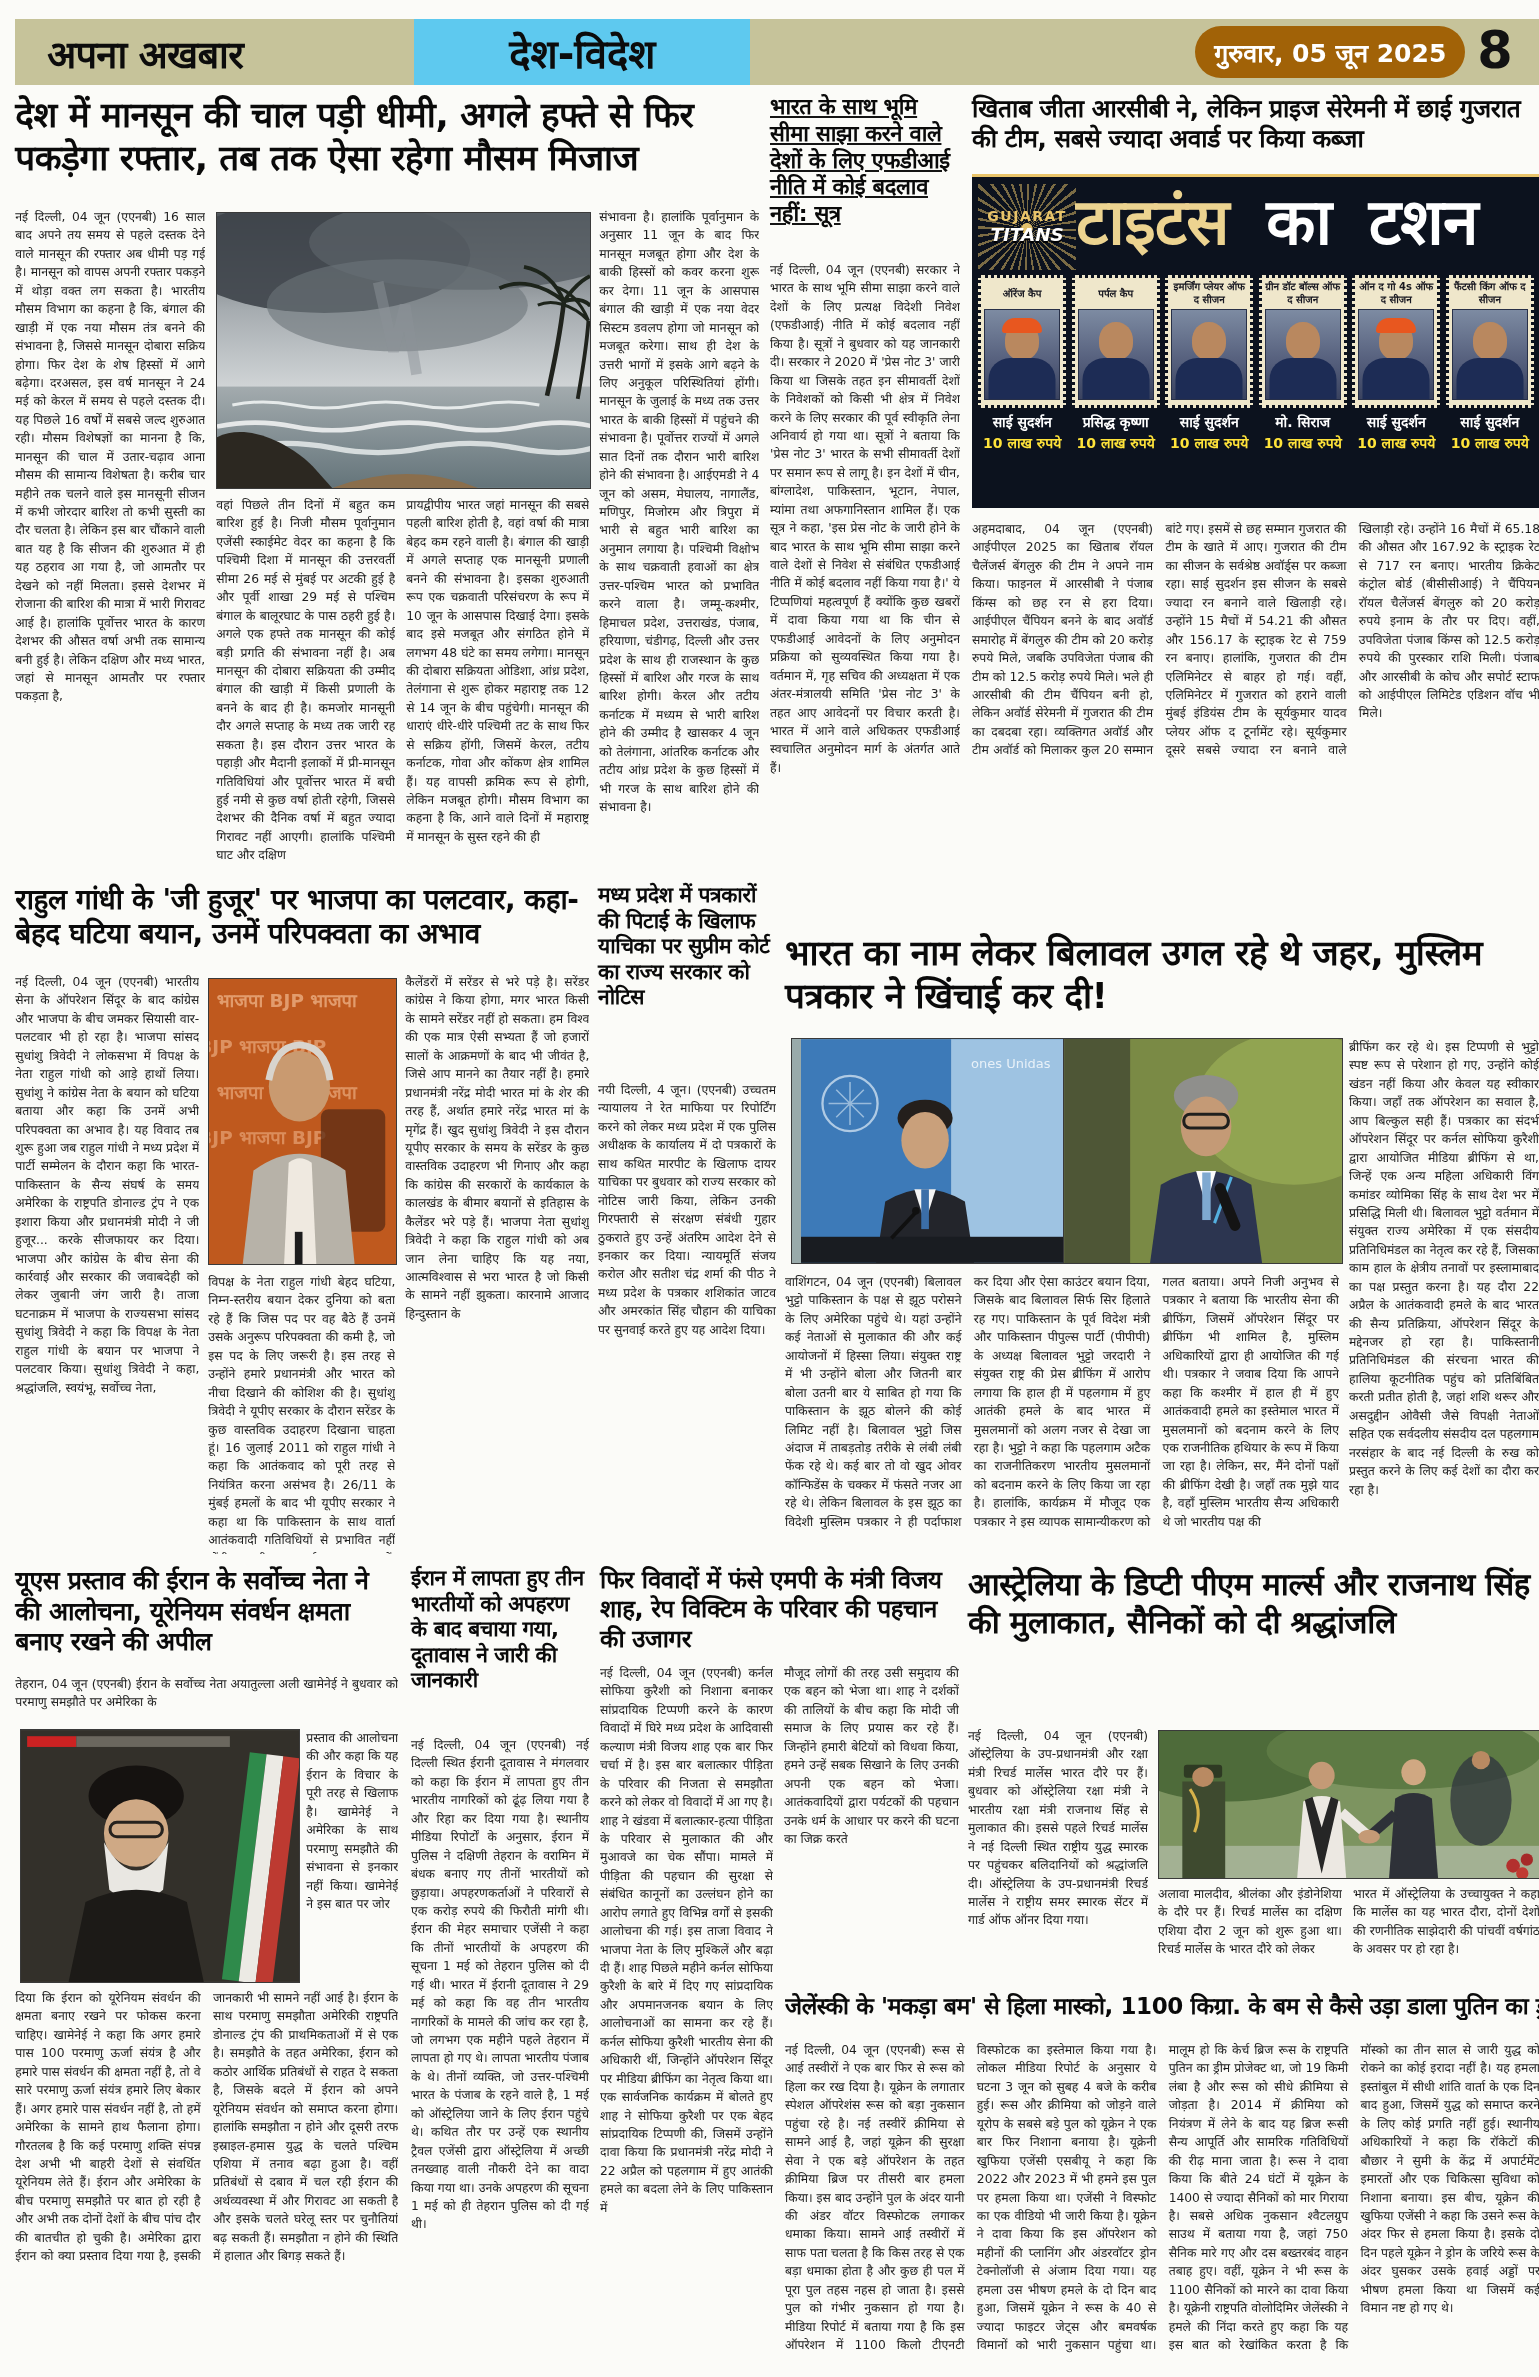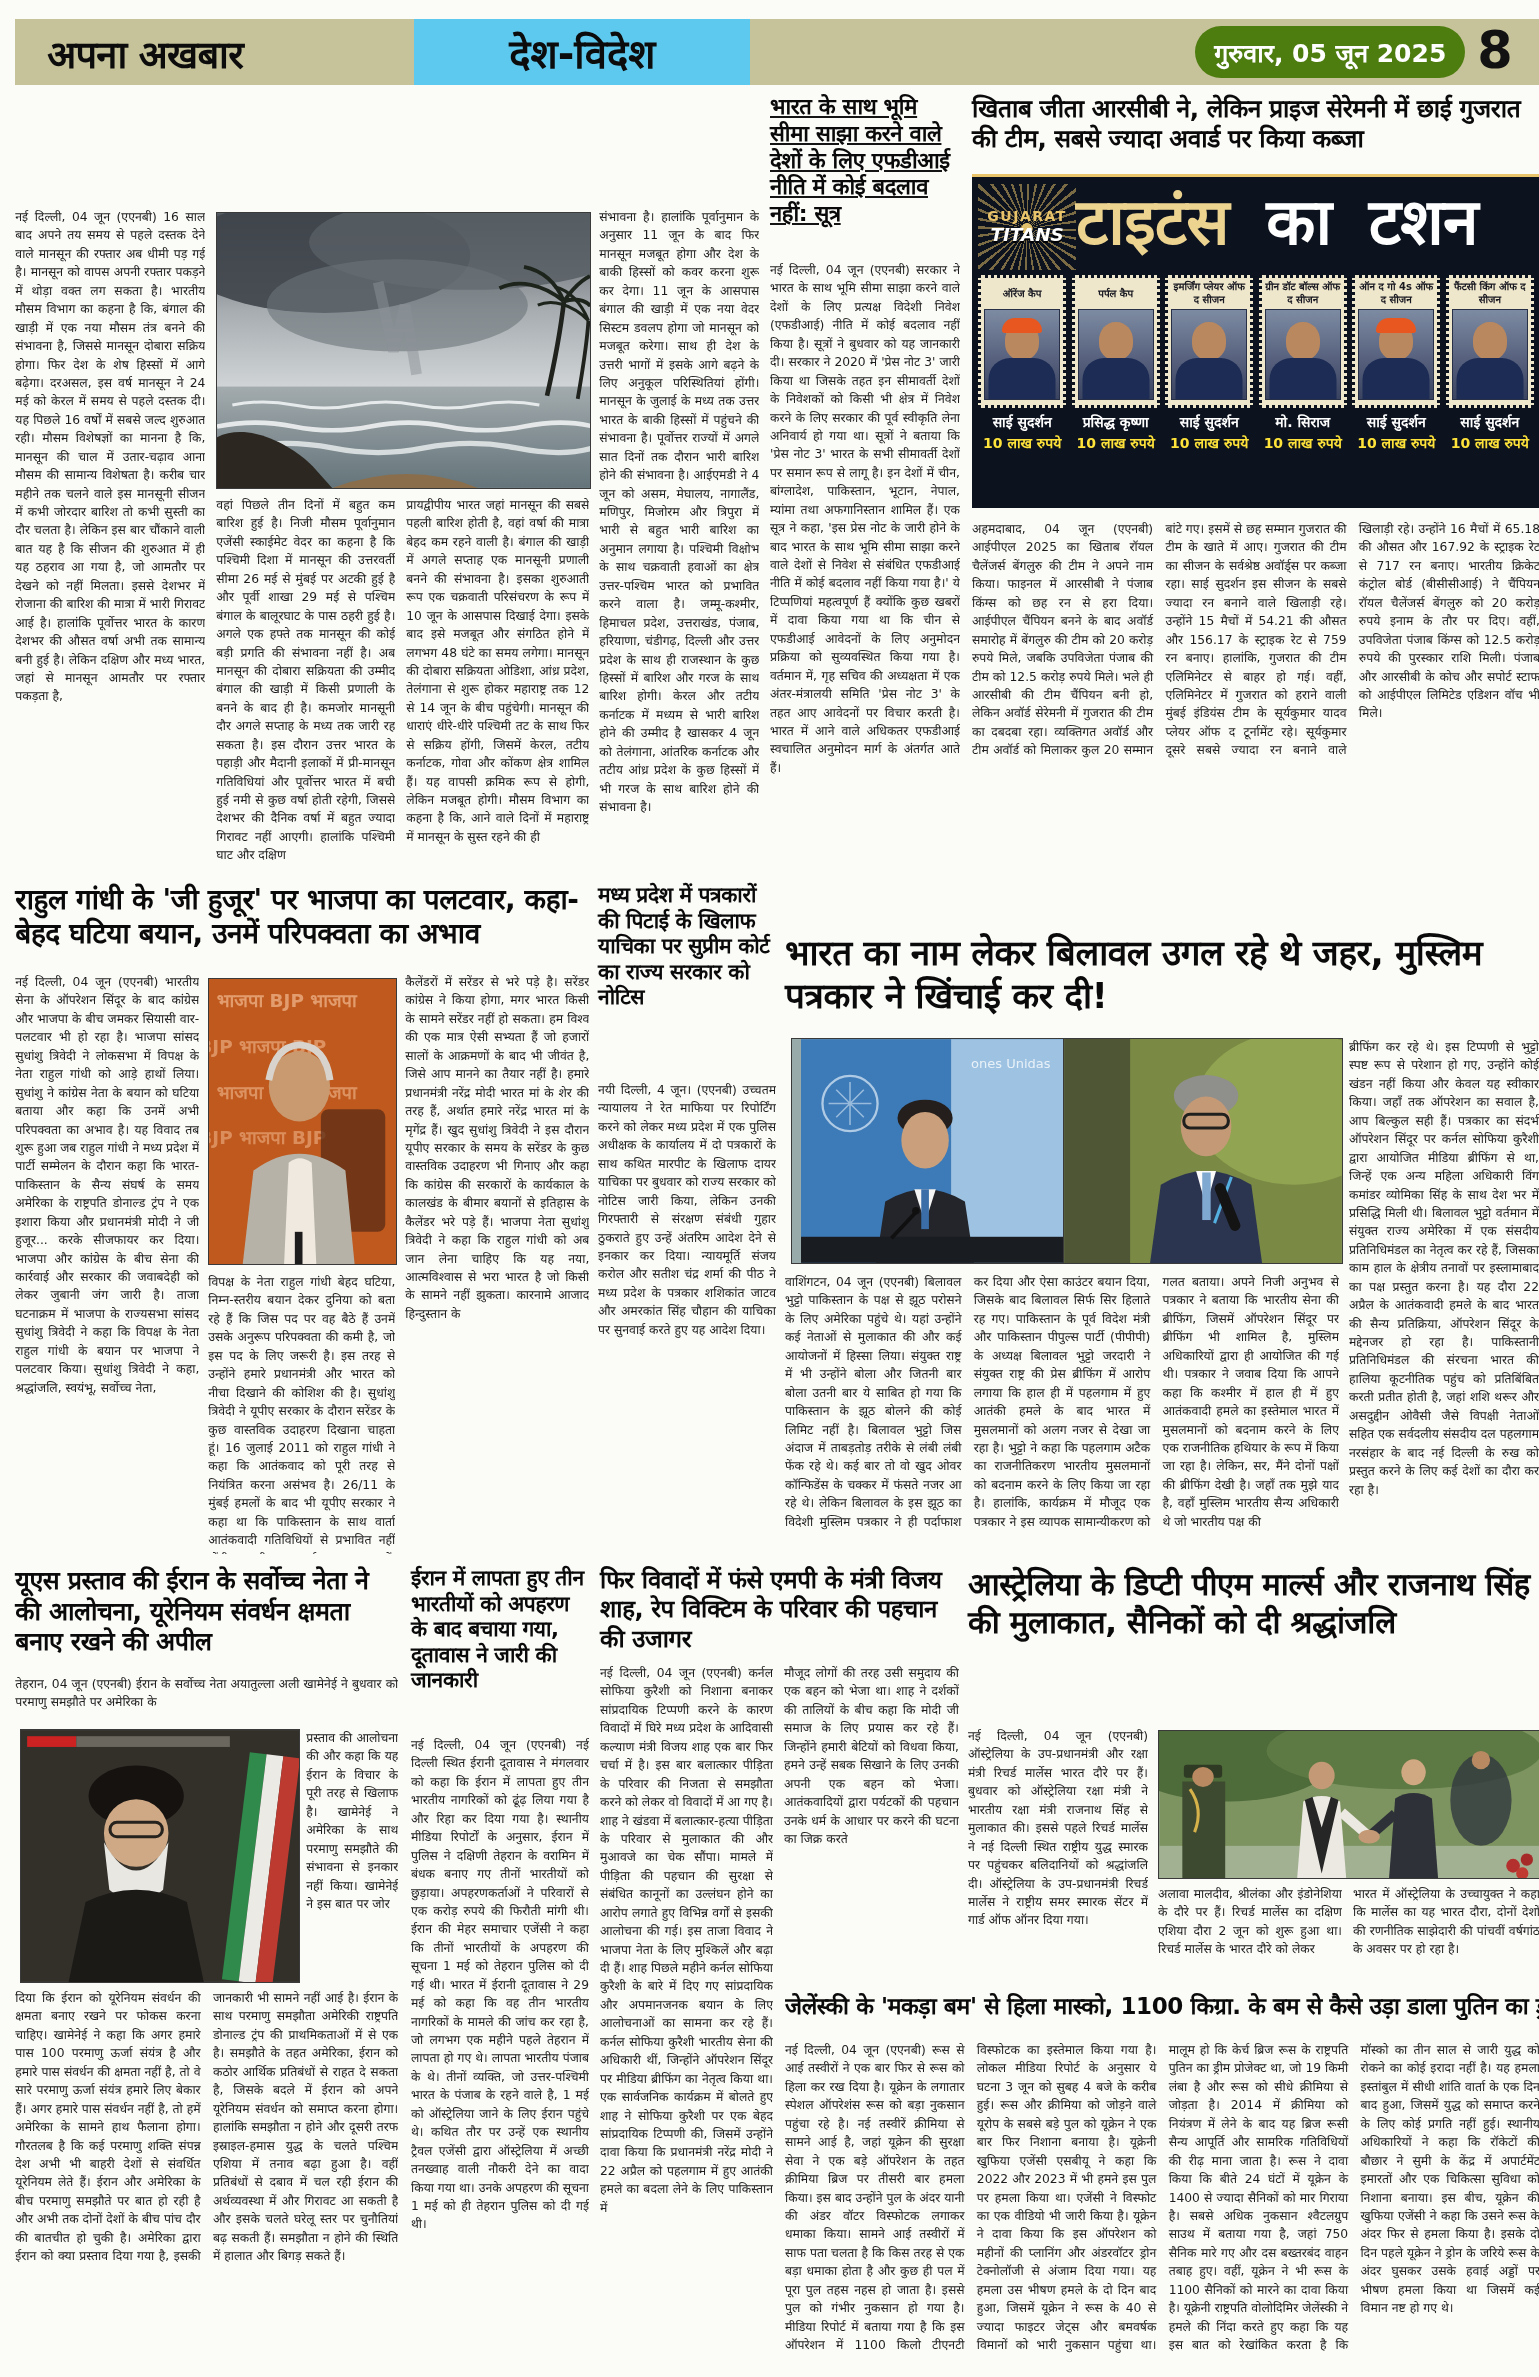--- a/index.html
+++ b/index.html
@@ -4,21 +4,21 @@
 <style>
   html,body{margin:0;padding:0;background:#777;}
   .page{position:relative;width:1540px;height:2377px;background:#fbfbf8;
         font-family:"DejaVu Sans",sans-serif;color:#141414;overflow:hidden;margin:0 auto;}
   .abs{position:absolute;}
   
   .band{position:absolute;left:15.3px;top:19px;width:1526px;height:66px;background:#c6c39a;}
   .masthead{position:absolute;left:32px;top:7.7px;font-size:38px;font-weight:900;color:#0c0c0c;letter-spacing:-0.8px;}
   .section-tab{position:absolute;left:399px;top:0;width:336px;height:66px;background:#5ec9ef;
                display:flex;align-items:center;justify-content:center;font-size:40px;font-weight:900;color:#0c0c0c;}
-  .date-pill{position:absolute;left:1180px;top:7px;width:270px;height:52px;background:#4d7c0f;border-radius:28px;
+  .date-pill{position:absolute;left:1180px;top:7px;width:270px;height:52px;background:#a16207;border-radius:28px;
              display:flex;align-items:center;justify-content:center;color:#fff;font-size:25px;font-weight:900;}
   .page-no{position:absolute;left:1462px;top:1.5px;font-size:51px;font-weight:900;color:#121212;}
   
   .headline{font-weight:900;color:#0a0a0a;line-height:1.22;letter-spacing:-0.4px;margin:0;}
   .body-text{font-size:12.3px;line-height:1.5;text-align:justify;color:#1d1d1d;overflow:hidden;}
   .col{position:absolute;overflow:hidden;}
   .photo{position:absolute;border:0.8px solid #3a3a3a;overflow:hidden;background:#9aa;}
   .photo svg{display:block;width:100%;height:100%;}
   
   .info{position:absolute;left:0;top:80px;width:568px;height:334px;background:#0c121e;border-top:3.8px solid #e9c46a;
@@ -55,20 +55,21 @@
 <div class="page">
 
   <div class="band">
     <div class="masthead">अपना अखबार</div>
     <div class="section-tab">देश-विदेश</div>
     <div class="date-pill">गुरुवार, 05 जून 2025</div>
     <div class="page-no">8</div>
   </div>
 
   <section class="abs" style="left:15.3px;top:94px;width:744px;height:776px;">
+    <h2 class="headline" style="font-size:35px;">देश में मानसून की चाल पड़ी धीमी, अगले हफ्ते से फिर पकड़ेगा रफ्तार, तब तक ऐसा रहेगा मौसम मिजाज</h2>
     <div class="col body-text" style="left:0;top:114px;width:190px;height:660px;">नई दिल्ली, 04 जून (एएनबी) 16 साल बाद अपने तय समय से पहले दस्तक देने वाले मानसून की रफ्तार अब धीमी पड़ गई है। मानसून को वापस अपनी रफ्तार पकड़ने में थोड़ा वक्त लग सकता है। भारतीय मौसम विभाग का कहना है कि, बंगाल की खाड़ी में एक नया मौसम तंत्र बनने की संभावना है, जिससे मानसून दोबारा सक्रिय होगा। फिर देश के शेष हिस्सों में आगे बढ़ेगा। दरअसल, इस वर्ष मानसून ने 24 मई को केरल में समय से पहले दस्तक दी। यह पिछले 16 वर्षों में सबसे जल्द शुरुआत रही। मौसम विशेषज्ञों का मानना है कि, मानसून की चाल में उतार-चढ़ाव आना मौसम की सामान्य विशेषता है। करीब चार महीने तक चलने वाले इस मानसूनी सीजन में कभी जोरदार बारिश तो कभी सुस्ती का दौर चलता है। लेकिन इस बार चौंकाने वाली बात यह है कि सीजन की शुरुआत में ही यह ठहराव आ गया है, जो आमतौर पर देखने को नहीं मिलता। इससे देशभर में रोजाना की बारिश की मात्रा में भारी गिरावट आई है। हालांकि पूर्वोत्तर भारत के कारण देशभर की औसत वर्षा अभी तक सामान्य बनी हुई है। लेकिन दक्षिण और मध्य भारत, जहां से मानसून आमतौर पर रफ्तार पकड़ता है,</div>
     <div class="photo" style="left:201px;top:118px;width:373px;height:275px;">
       <svg viewBox="0 0 486 358">
         <defs>
           <linearGradient id="sky" x1="0" y1="0" x2="0" y2="1">
             <stop offset="0" stop-color="#4e545a"></stop>
               <stop offset=".55" stop-color="#a7adb1"></stop>
               <stop offset="1" stop-color="#d2d6d8"></stop>
           </linearGradient>
           <linearGradient id="sea" x1="0" y1="0" x2="0" y2="1">

